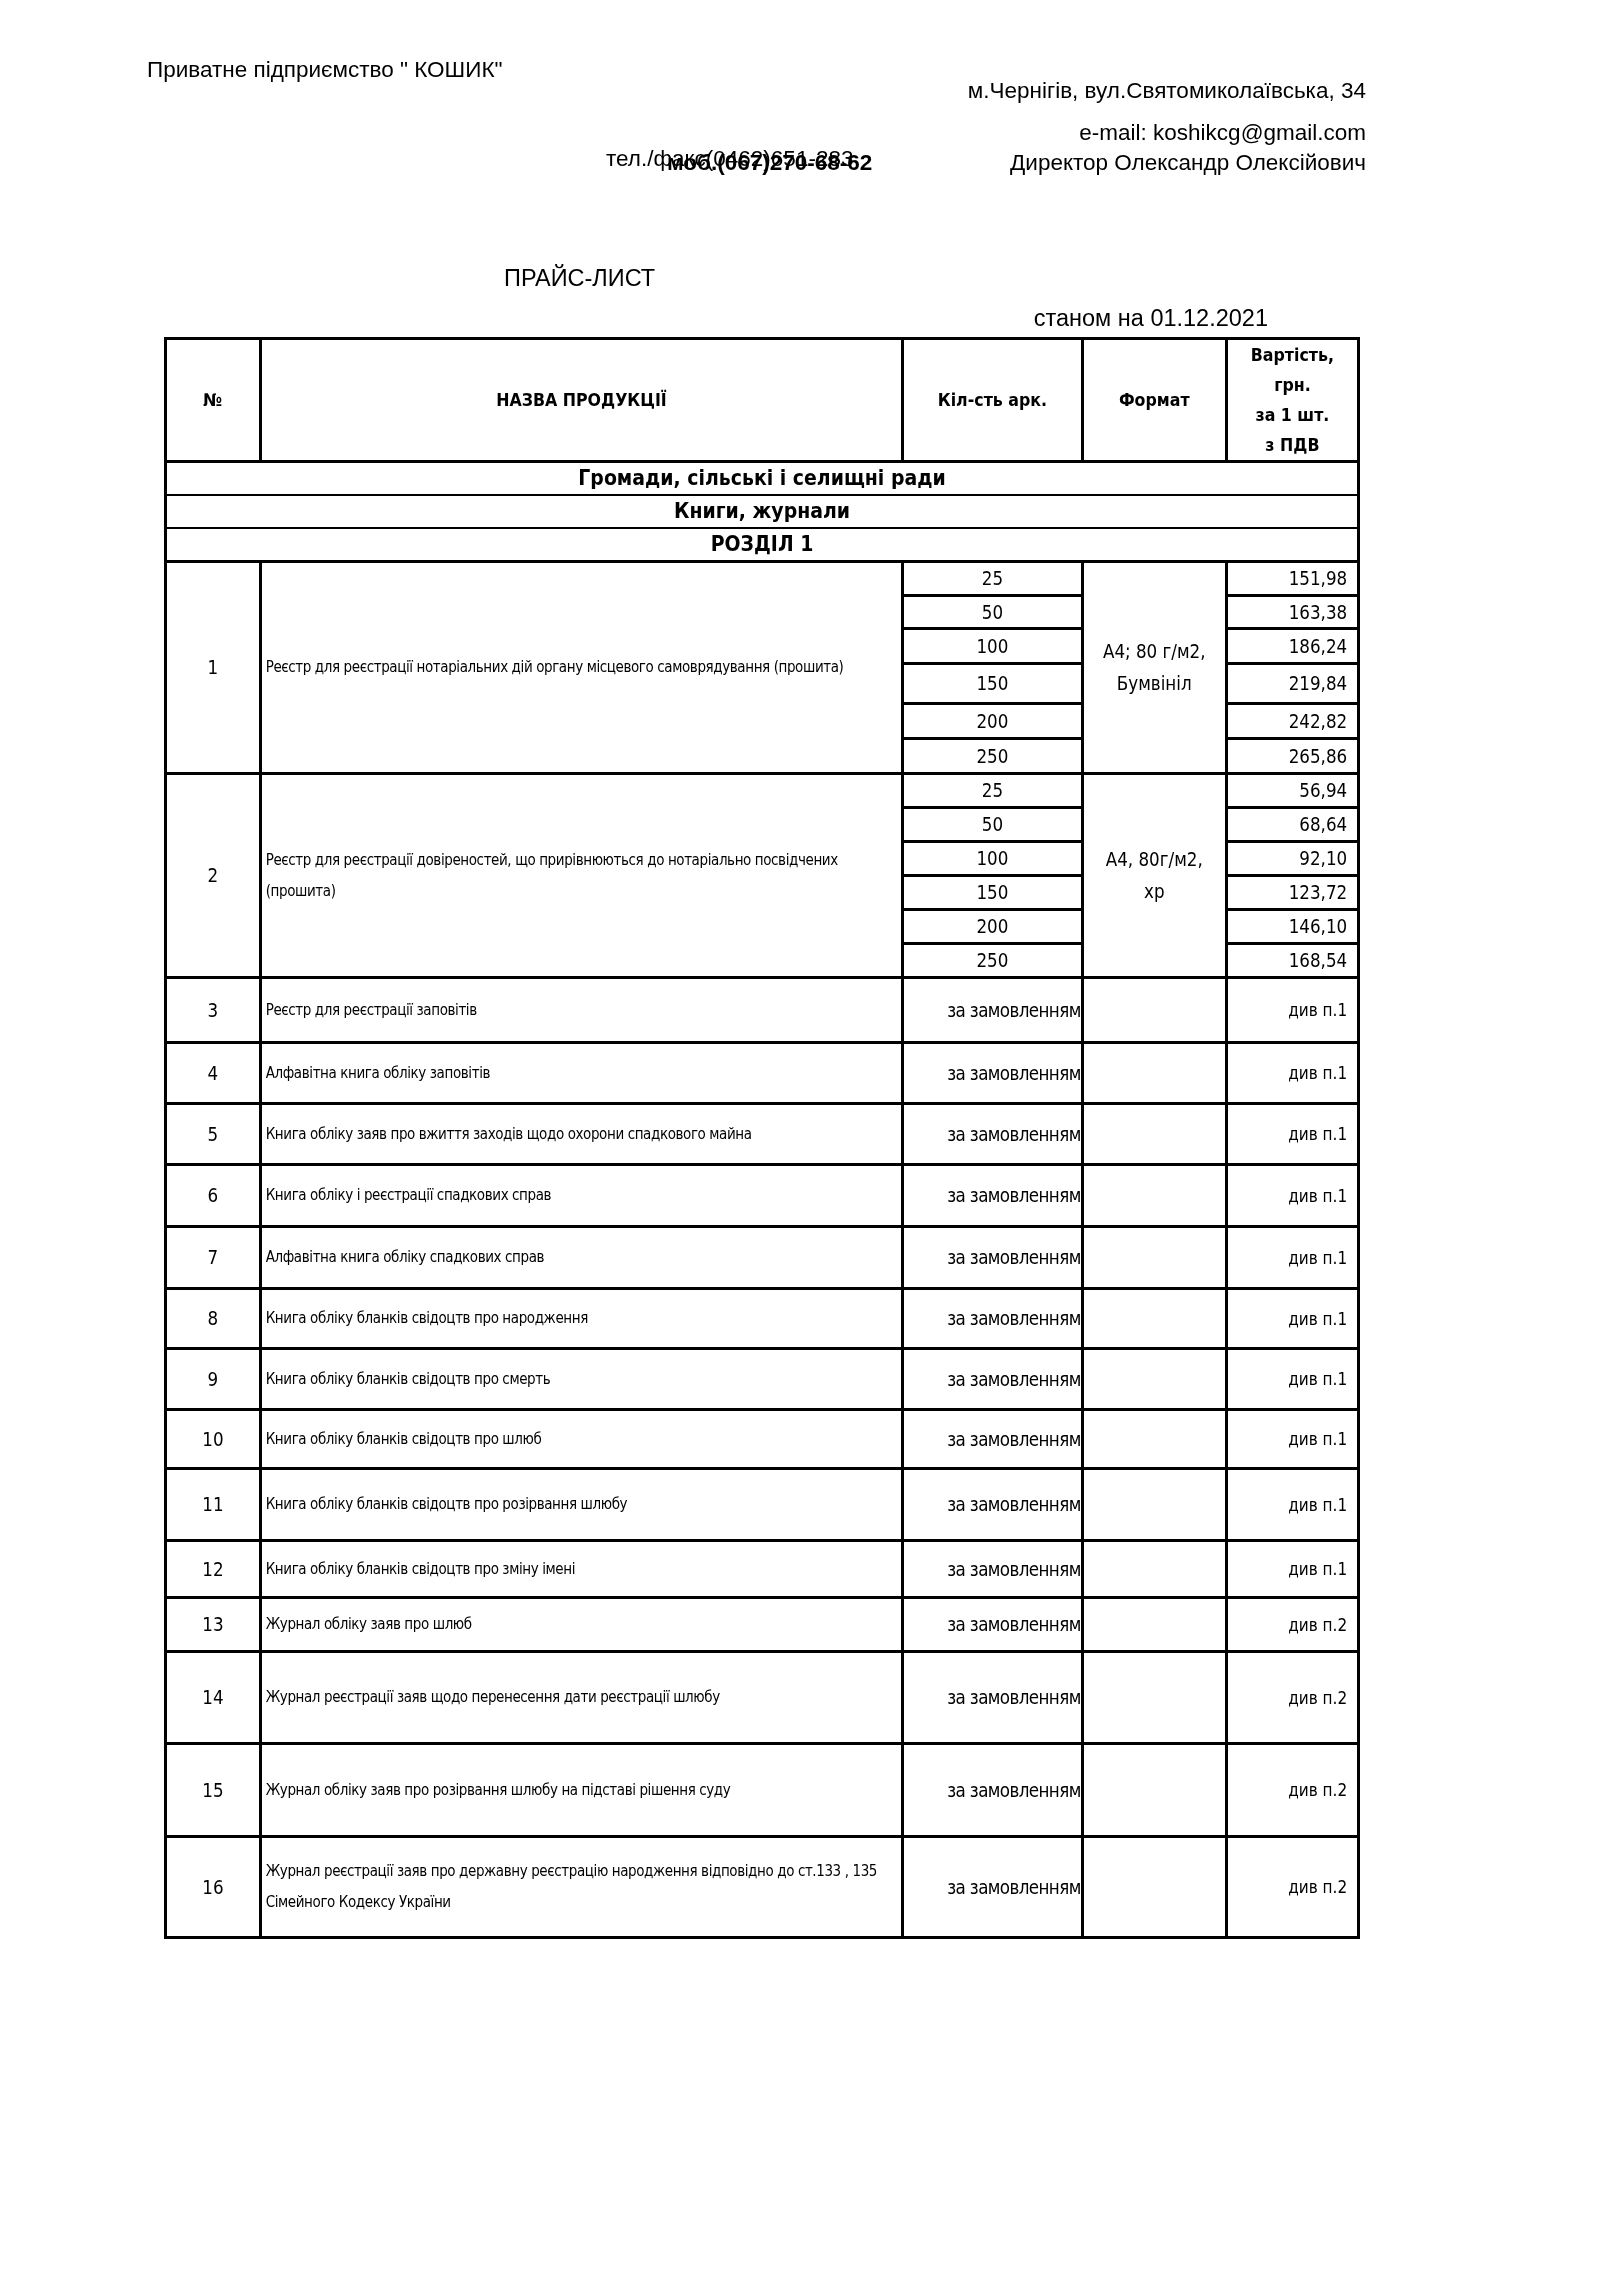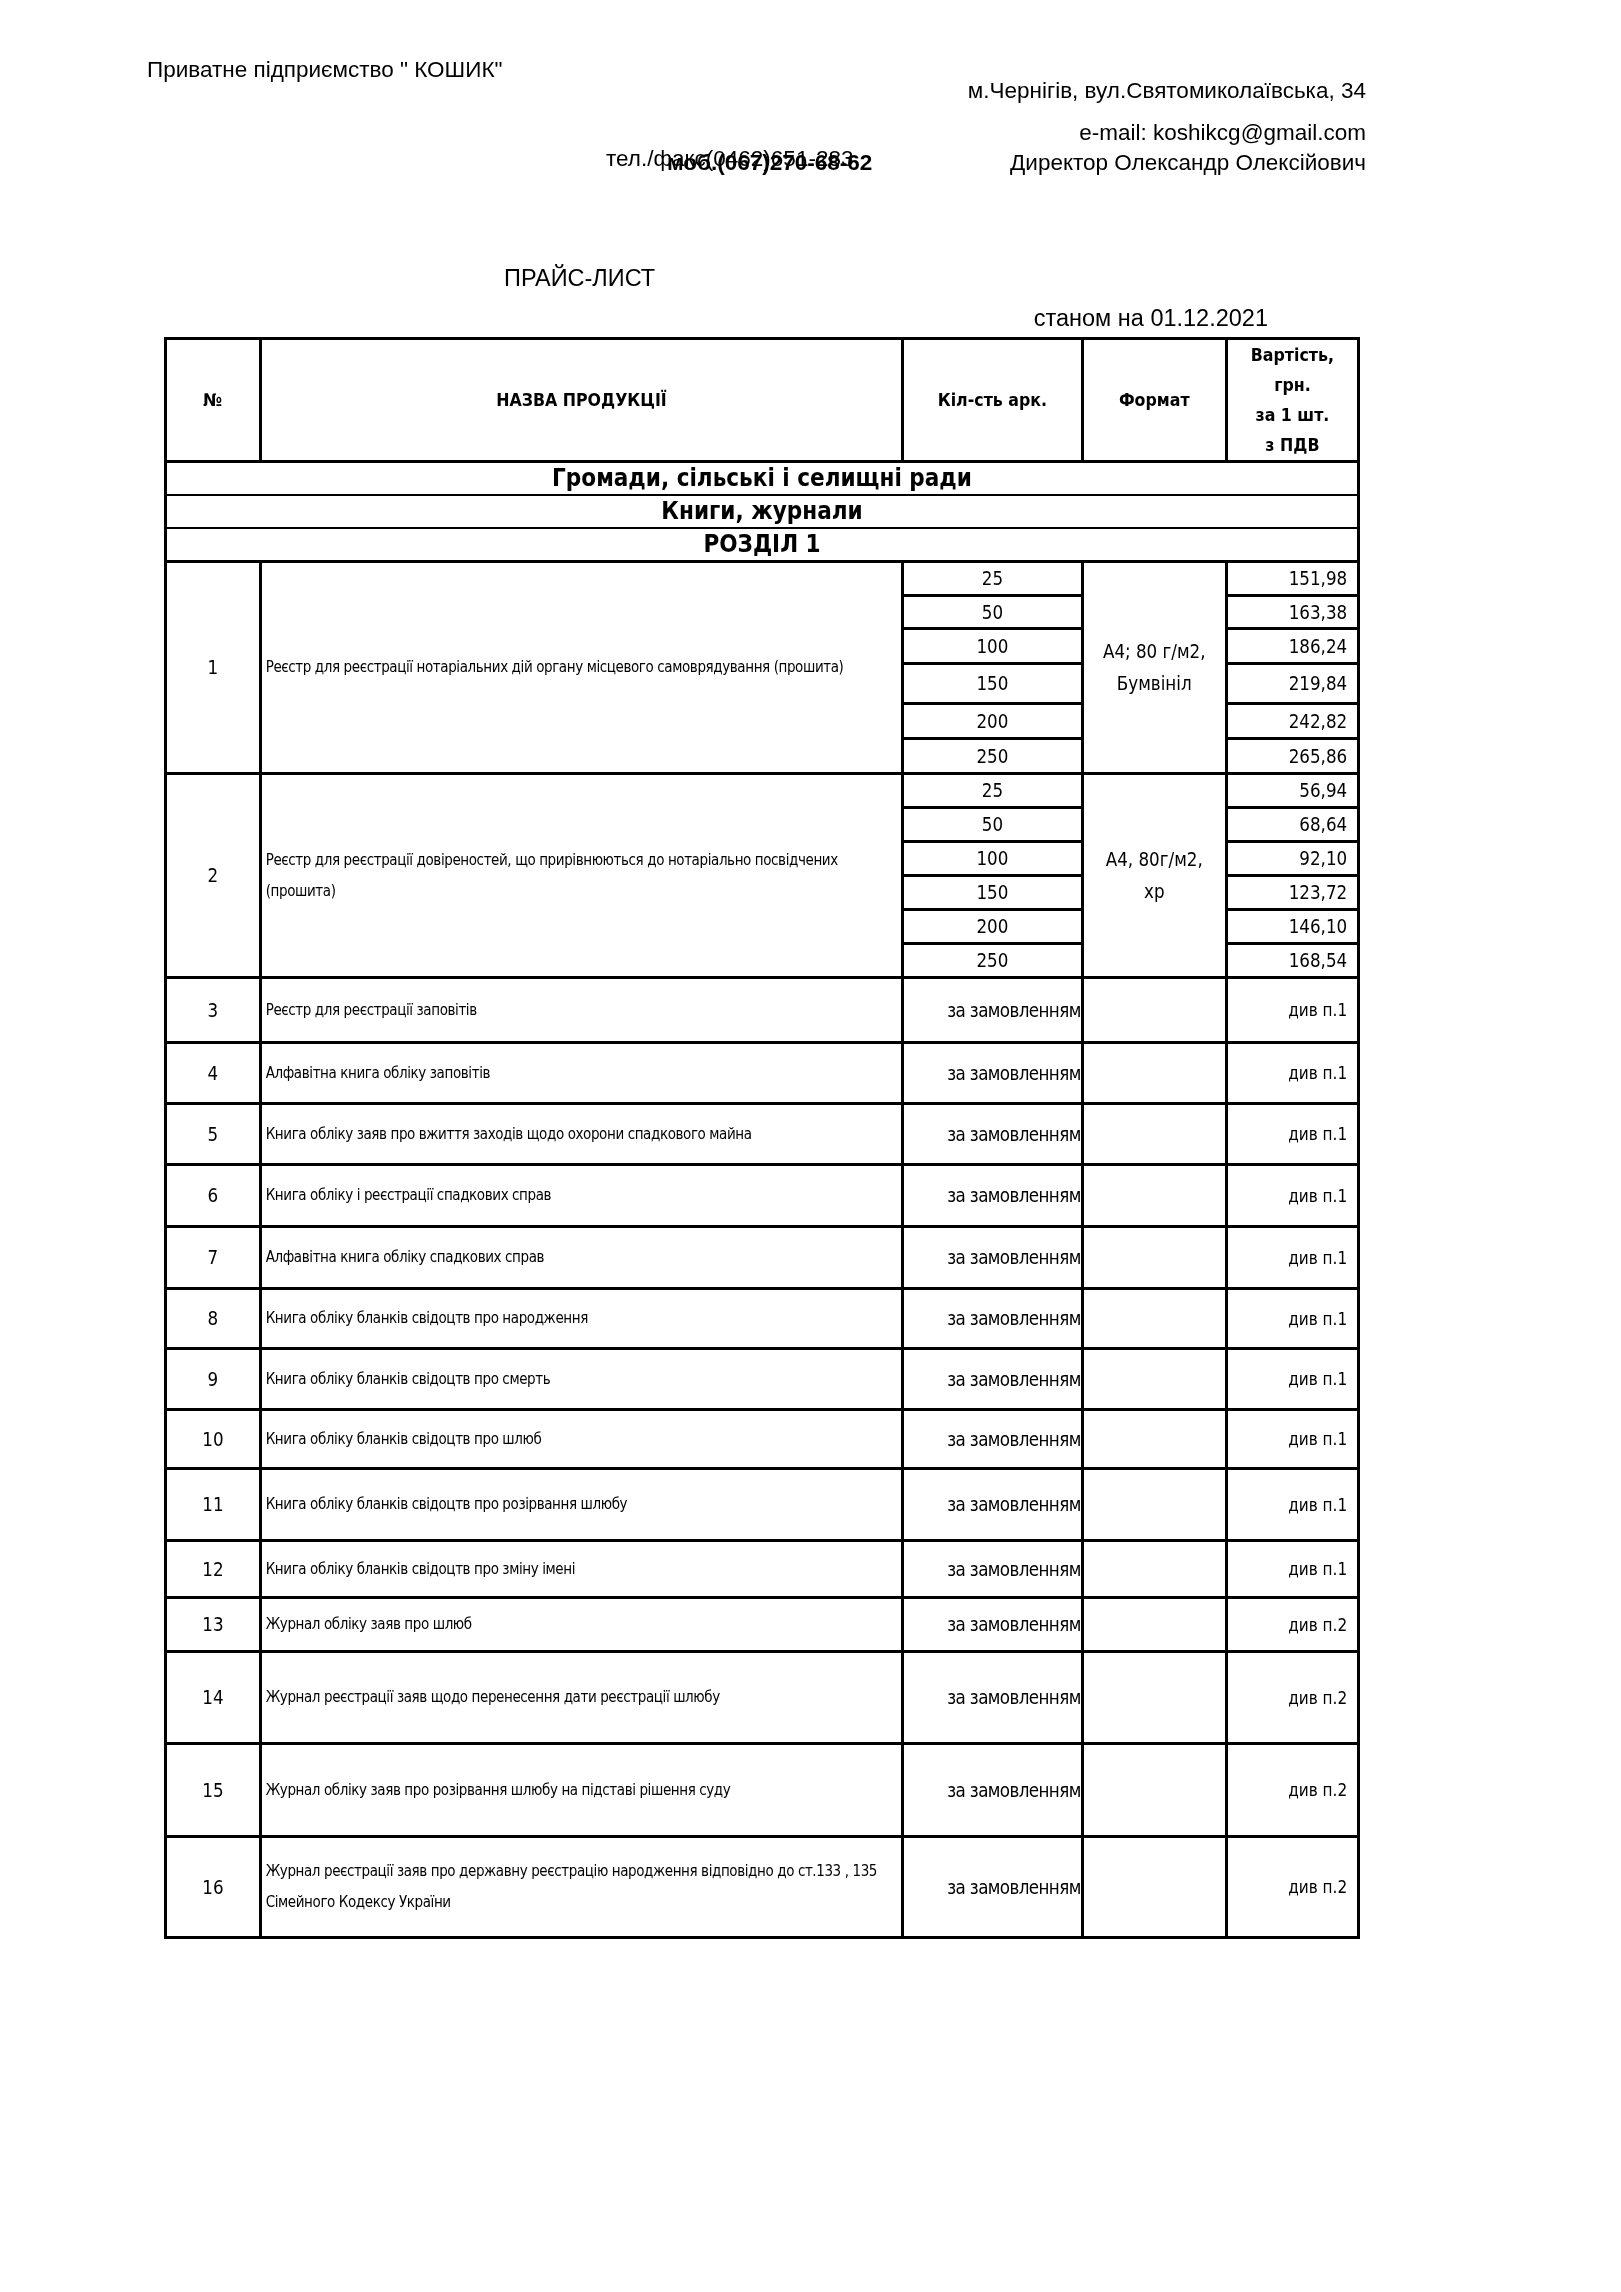--- a/index.html
+++ b/index.html
@@ -25,21 +25,21 @@
   table.price th {
     font-weight: bold; font-size: 17.6px; text-align: center; vertical-align: middle;
   }
   .c-no { width: 94px; }
   .c-name { width: 637px; }
   .c-qty { width: 178px; }
   .c-fmt { width: 143px; }
   .c-price { width: 131px; }
   th.price-h { font-size: 17.6px; line-height: 30px; }
   tr.hrow { height: 121px; }
-  tr.sec td { text-align: center; font-weight: bold; font-size: 24px; height: 31px; line-height: 31px; }
+  tr.sec td { text-align: center; font-weight: bold; font-size: 21px; height: 31px; line-height: 31px; }
   tr.sec td { border-width: 2.9px 3.9px; }
   td.no { text-align: center; font-size: 18.6px; vertical-align: middle; }
   td.name { font-size: 15px; line-height: 31px; padding-left: 3.9px !important; vertical-align: middle; letter-spacing: -0.4px; }
   td.qty { text-align: center; font-size: 18.6px; vertical-align: middle; }
   td.fmt { text-align: center; font-size: 18.6px; line-height: 32px; vertical-align: middle; }
   td.price-v { text-align: right; font-size: 18.6px; padding-right: 9.8px !important; vertical-align: middle; }
   td.order { text-align: right; font-size: 18.6px; letter-spacing: -0.6px; padding-left: 2px !important; vertical-align: middle; white-space: nowrap; }
   td.ref { text-align: right; font-size: 17px; padding-right: 9.8px !important; vertical-align: middle; }
   tr.sub td.qty, tr.sub td.price-v { border-width: 3.9px; }
 </style>

